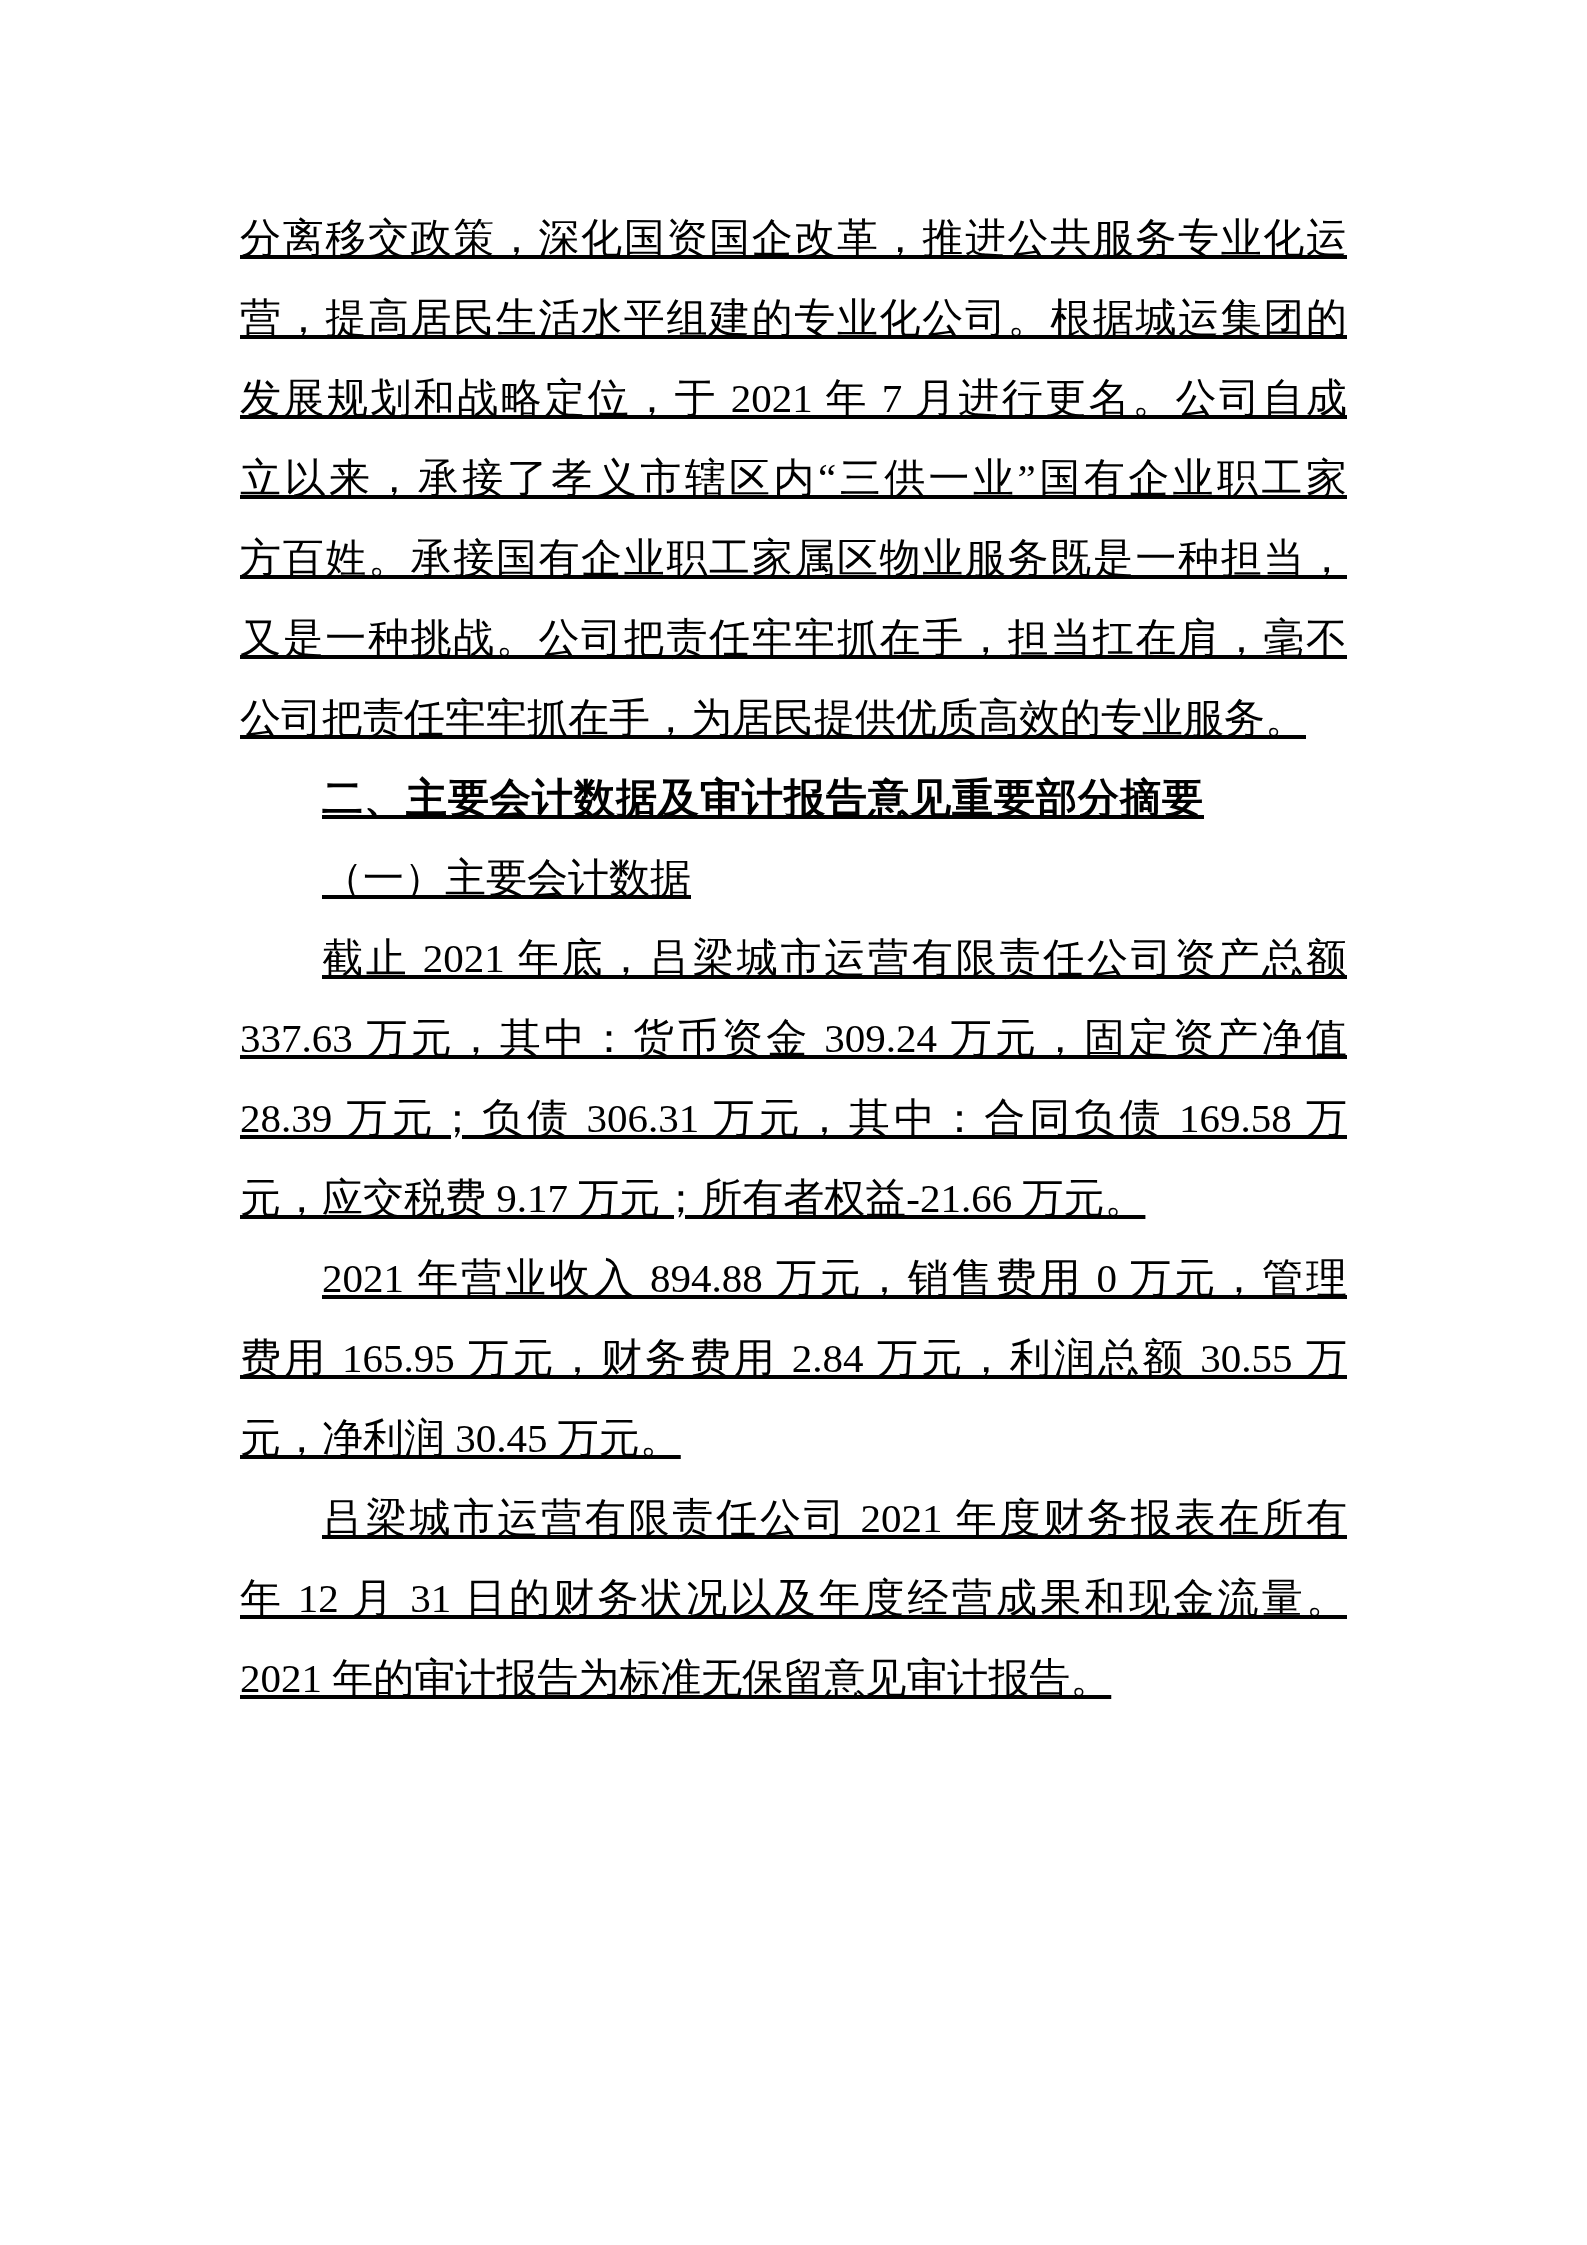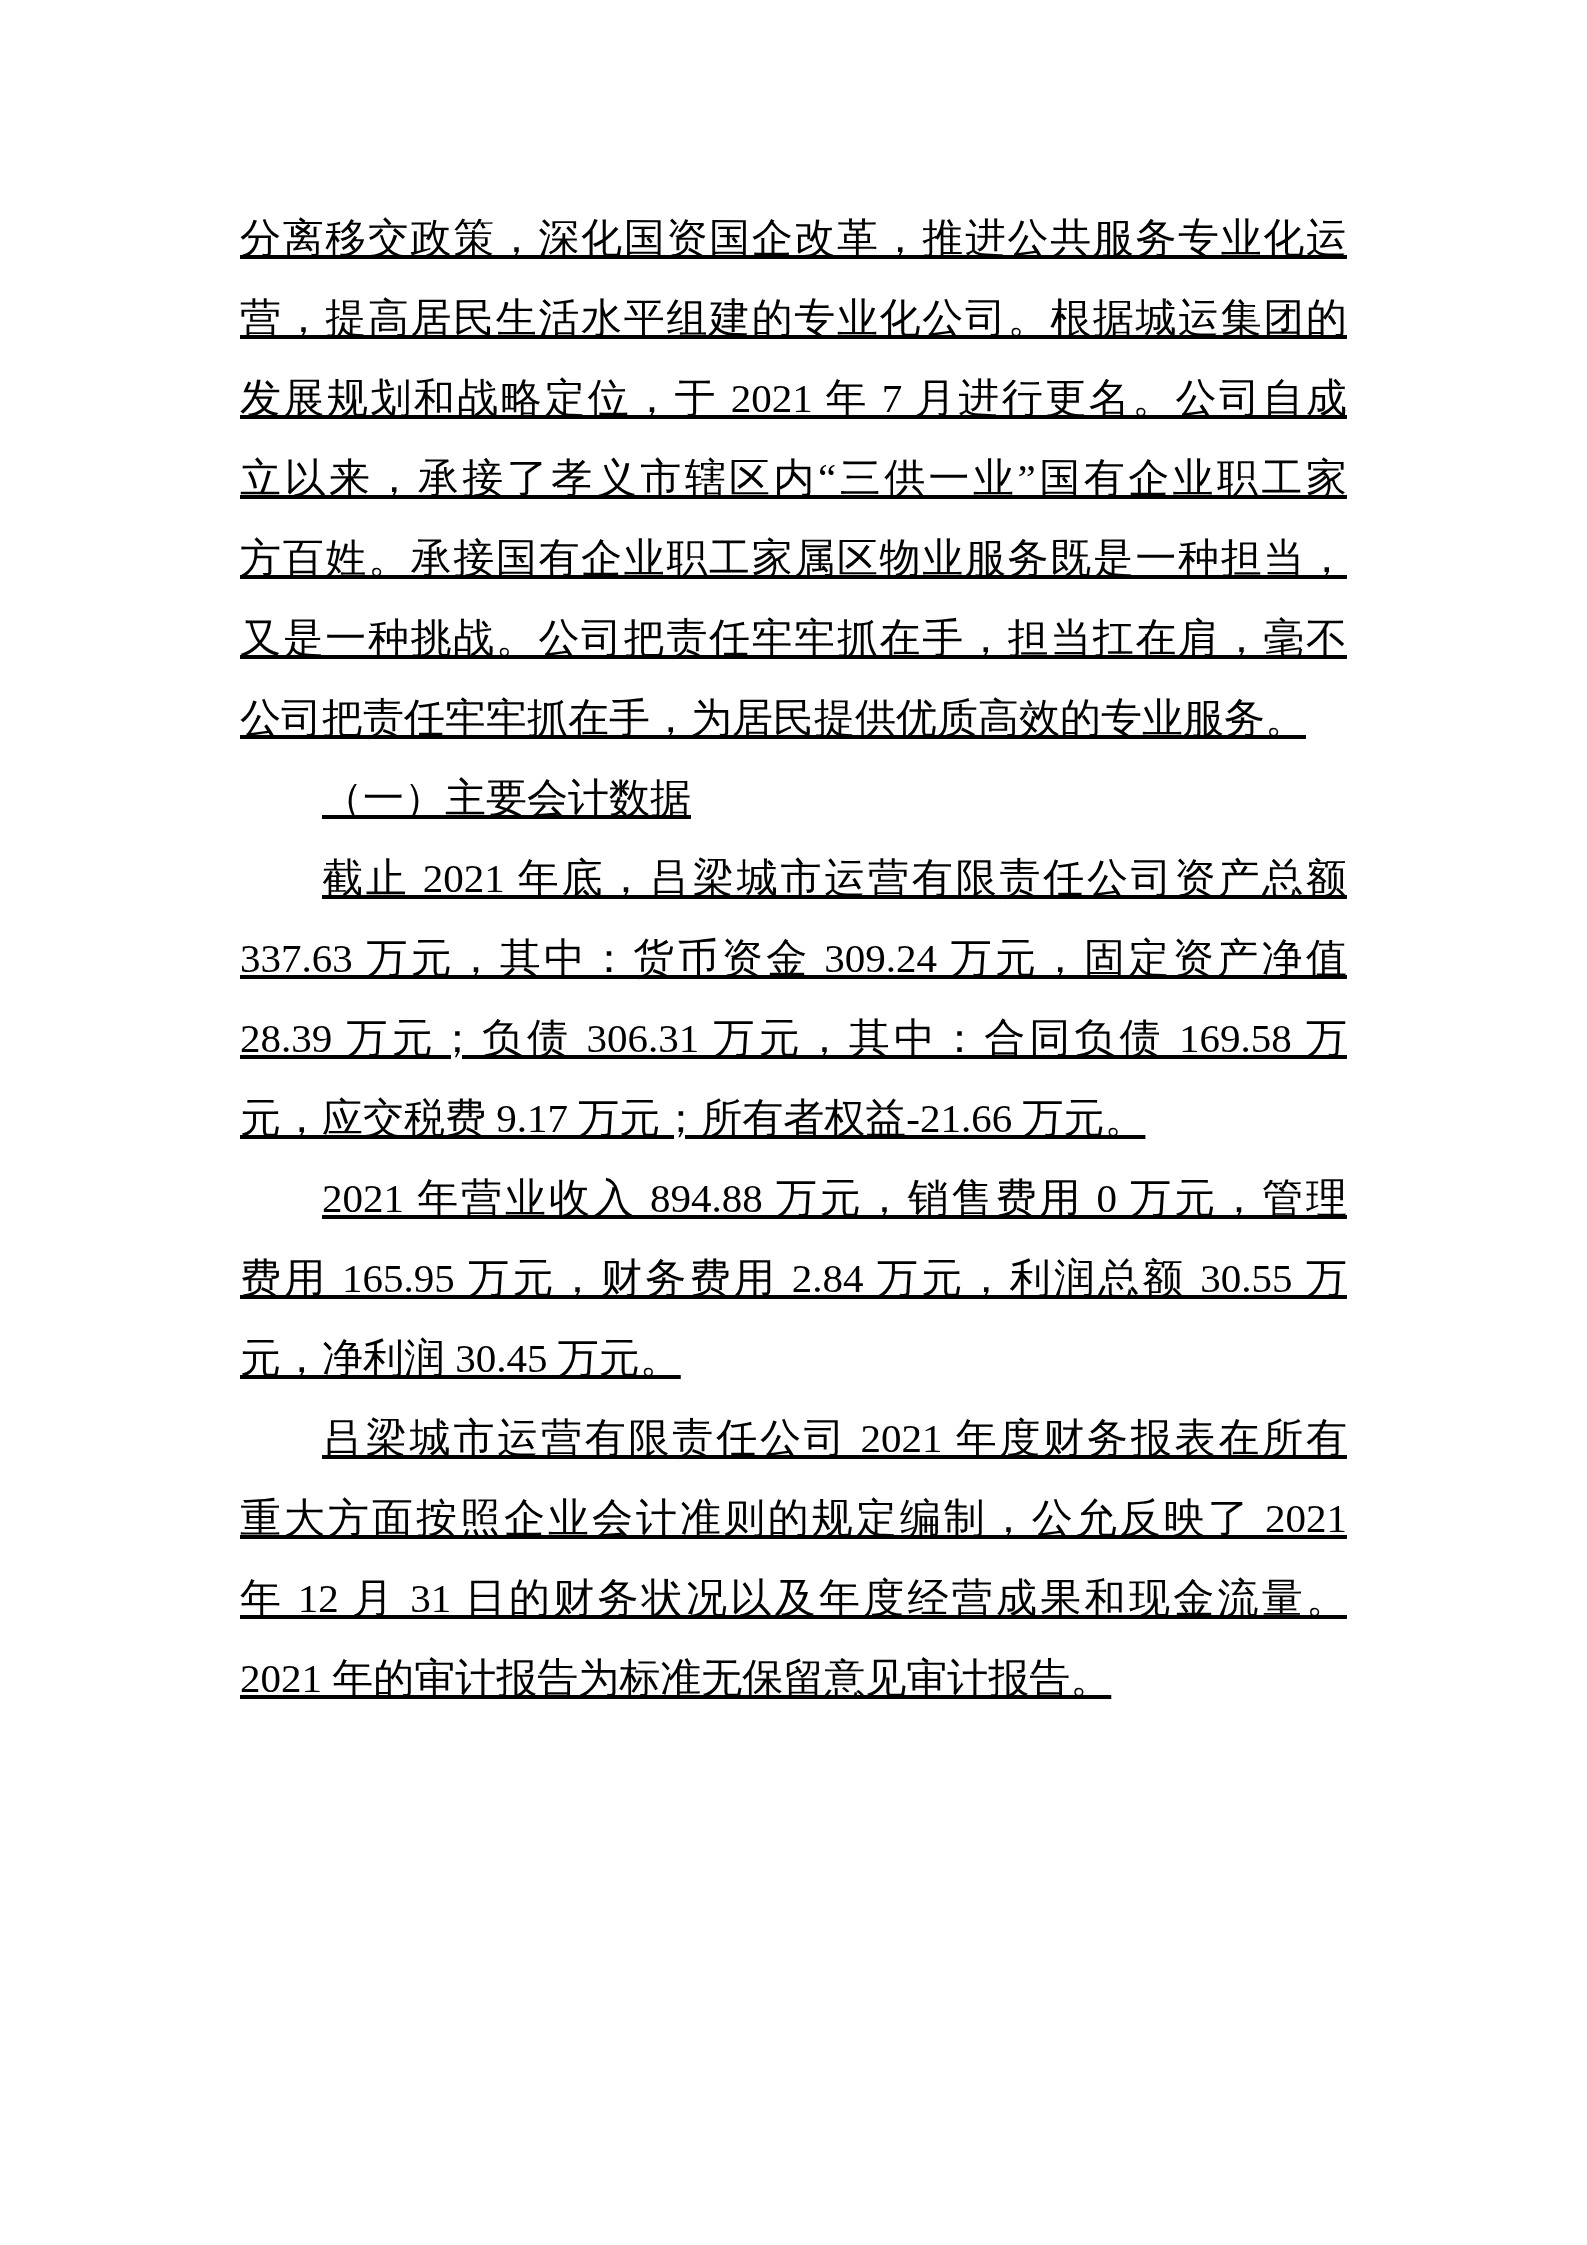--- a/index.html
+++ b/index.html
@@ -55,32 +55,32 @@
 
     <div class="ln">分离移交政策，深化国资国企改革，推进公共服务专业化运</div>
     <div class="ln">营，提高居民生活水平组建的专业化公司。根据城运集团的</div>
     <div class="ln">发展规划和战略定位，于 2021 年 7 月进行更名。公司自成</div>
     <div class="ln">立以来，承接了孝义市辖区内“三供一业”国有企业职工家</div>
 
     <div class="ln">方百姓。承接国有企业职工家属区物业服务既是一种担当，</div>
     <div class="ln">又是一种挑战。公司把责任牢牢抓在手，担当扛在肩，毫不</div>
     <div class="ln last">公司把责任牢牢抓在手，为居民提供优质高效的专业服务。</div>
 
+    <div class="ln last ind h1">二、主要会计数据及审计报告意见重要部分摘要</div>
 
     <div class="ln last ind">（一）主要会计数据</div>
 
     <div class="ln ind">截止 2021 年底，吕梁城市运营有限责任公司资产总额</div>
     <div class="ln">337.63 万元，其中：货币资金 309.24 万元，固定资产净值</div>
     <div class="ln">28.39 万元；负债 306.31 万元，其中：合同负债 169.58 万</div>
     <div class="ln last">元，应交税费 9.17 万元；所有者权益-21.66 万元。</div>
 
     <div class="ln ind">2021 年营业收入 894.88 万元，销售费用 0 万元，管理</div>
     <div class="ln">费用 165.95 万元，财务费用 2.84 万元，利润总额 30.55 万</div>
     <div class="ln last">元，净利润 30.45 万元。</div>
 
 
     <div class="ln ind">吕梁城市运营有限责任公司 2021 年度财务报表在所有</div>
-    <div class="ln">重大方面按照企业会计准则的规定编制，公允反映了 2021</div>
     <div class="ln">年 12 月 31 日的财务状况以及年度经营成果和现金流量。</div>
     <div class="ln last">2021 年的审计报告为标准无保留意见审计报告。</div>
 
   </div>
 </div>
 
 </body></html>

